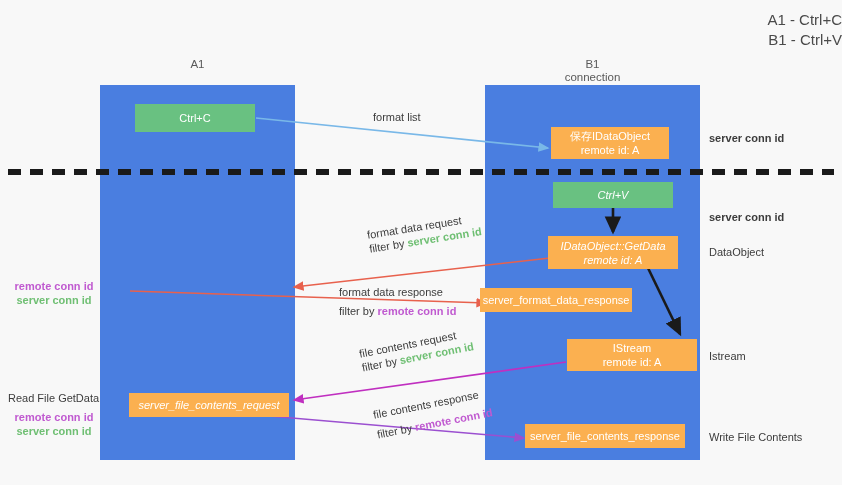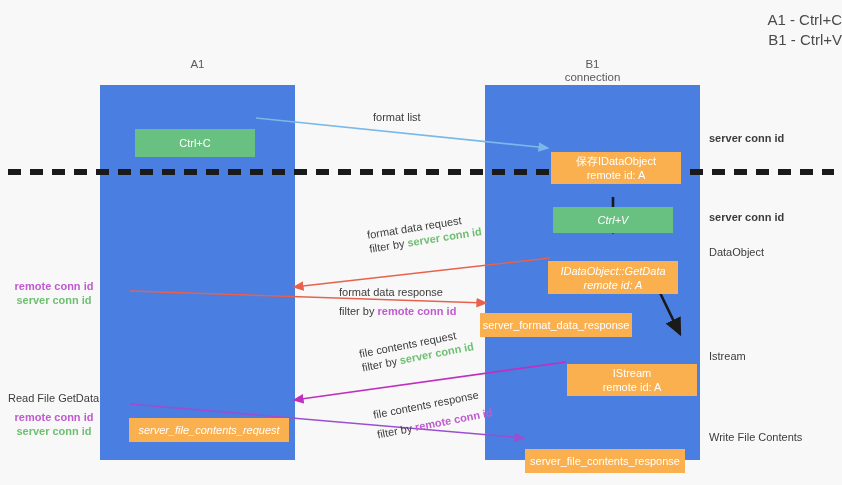--- a/index.html
+++ b/index.html
@@ -49,21 +49,20 @@
     box-sizing: border-box;
     color: #ffffff;
     font-size: 11px;
     line-height: 14px;
     display: flex;
     flex-direction: column;
     align-items: center;
     justify-content: center;
     text-align: center;
     padding: 3px 12px;
-    margin-top: 25px;
   }
   .node.green { background: #69c181; }
   .node.orange { background: #fbb050; }
 
   
   .anno {
     font-size: 11px;
     line-height: 14px;
   }
   .green-txt { color: #6fbf73; font-weight: bold; }
@@ -150,21 +149,21 @@
 
     <path d="M566,362 L294,400" stroke="#c02fc0" stroke-width="1.6" fill="none" marker-end="url(#ah-magenta)"></path>
 
     <path d="M130,404 L524,438" stroke="#9b4fd0" stroke-width="1.6" fill="none" marker-end="url(#ah-purple)"></path>
   </svg>
 
   <div class="abs node green" style="left:135px; top:104px; width:120px; height:28px;">
     <div>Ctrl+C</div>
   </div>
 
-  <div class="abs node orange" style="left:551px; top:127px; width:130px; height:32px;">
+  <div class="abs node orange" style="left:551px; top:127px; width:118px; height:32px;">
     <div>保存IDataObject</div>
     <div>remote id: A</div>
   </div>
 
   <div class="abs node green" style="left:553px; top:182px; width:120px; height:26px;font-style:italic;">
     <div>Ctrl+V</div>
   </div>
 
   <div class="abs node orange" style="left:548px; top:236px; width:130px; height:33px;font-style:italic;">
     <div>IDataObject::GetData</div>

